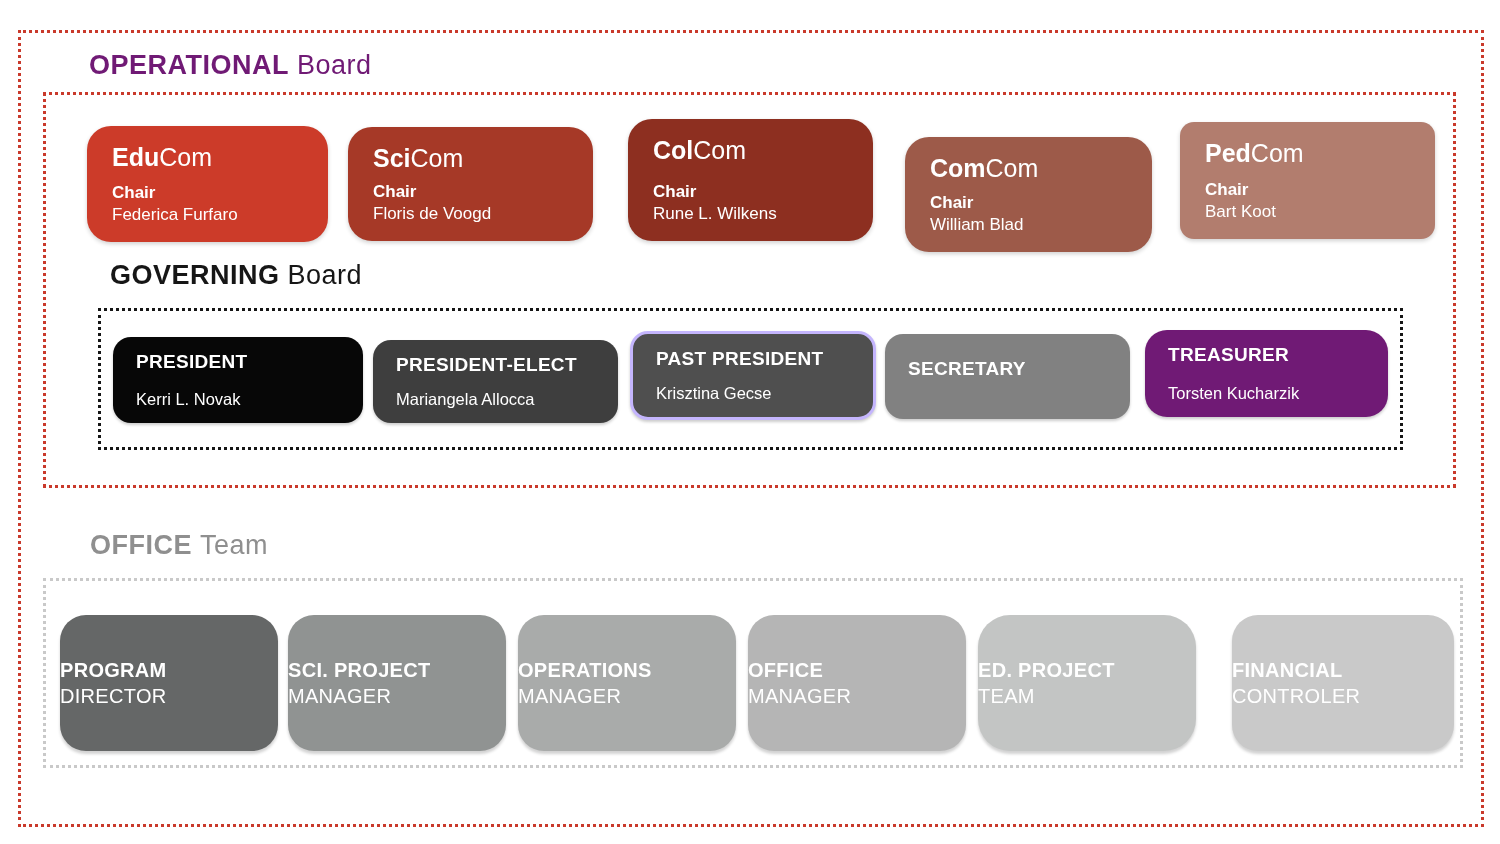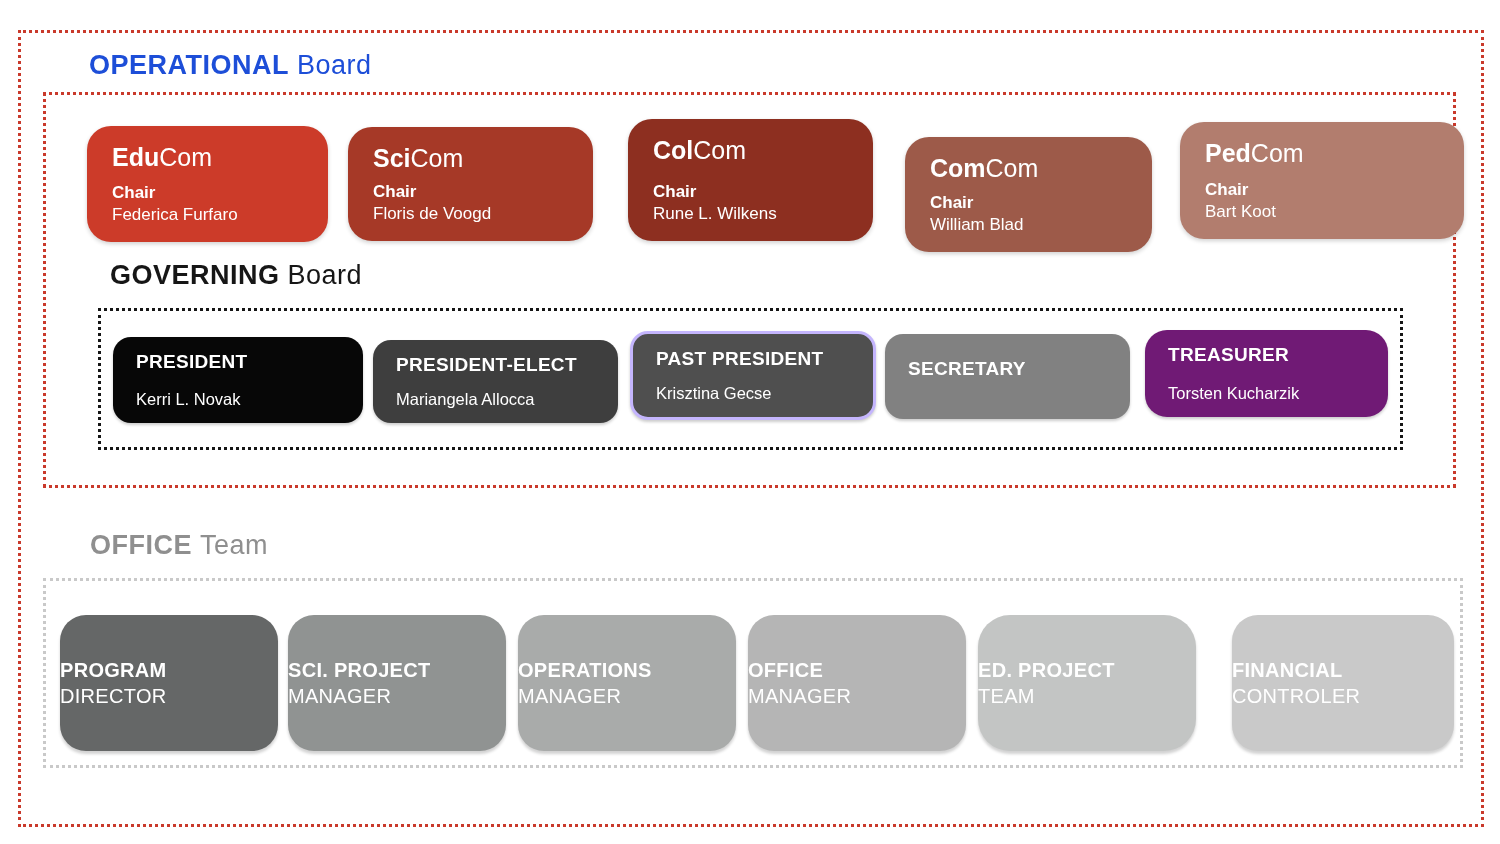--- a/index.html
+++ b/index.html
@@ -18,41 +18,41 @@
   .outline.gray   { border: 3px dotted #c9c9c9; }
   .outer-frame   { left: 18px;  top: 30px;  width: 1466px; height: 797px; }
   .inner-frame   { left: 43px;  top: 92px;  width: 1413px; height: 396px; }
   .gov-frame     { left: 98px;  top: 308px; width: 1305px; height: 142px; }
   .office-frame  { left: 43px;  top: 578px; width: 1420px; height: 190px; }
 
   
   .section-title { position: absolute; font-size: 27px; letter-spacing: .5px; white-space: nowrap; }
   .section-title .t-bold { font-weight: bold; }
   .section-title .t-reg  { font-weight: normal; }
-  .op-title     { left: 89px;  top: 50px;  color: #1d4ed8; }
+  .op-title     { left: 89px;  top: 50px;  color: #701a75; }
   .gov-title    { left: 110px; top: 260px; color: #161616; }
   .office-title { left: 90px;  top: 530px; color: #8f8f8f; }
   .t-gap { display: inline-block; width: 8px; }
 
   
   .com-card {
     position: absolute; border-radius: 24px; color: #ffffff;
     padding: 17px 25px 16px 25px;
     display: flex; flex-direction: column; justify-content: space-between;
     box-shadow: 0 2px 4px rgba(0,0,0,.18);
   }
   .com-card .com-title { font-size: 25px; font-weight: normal; }
   .com-card .com-title b { font-weight: bold; }
   .com-card .chair-block { line-height: 1.3; font-size: 17px; }
   .com-card .chair-label { font-weight: bold; }
   .c-edu { left: 87px;   top: 126px; width: 241px; height: 116px; }
   .c-sci { left: 348px;  top: 127px; width: 245px; height: 114px; }
   .c-col { left: 628px;  top: 119px; width: 245px; height: 122px; }
   .c-com { left: 905px;  top: 137px; width: 247px; height: 115px; }
-  .c-ped { left: 1180px; top: 122px; width: 284px; height: 117px; }
+  .c-ped { left: 1180px; top: 122px; width: 255px; height: 117px; border-radius: 14px; }
 
   
   .gov-card {
     position: absolute; border-radius: 18px; color: #ffffff;
     padding: 14px 23px 14px 23px;
     display: flex; flex-direction: column; justify-content: space-between;
     box-shadow: 0 2px 3px rgba(0,0,0,.2);
     gap: 12px;
   }
   .gov-card .gov-role { font-size: 19px; font-weight: bold; letter-spacing: .3px; }

